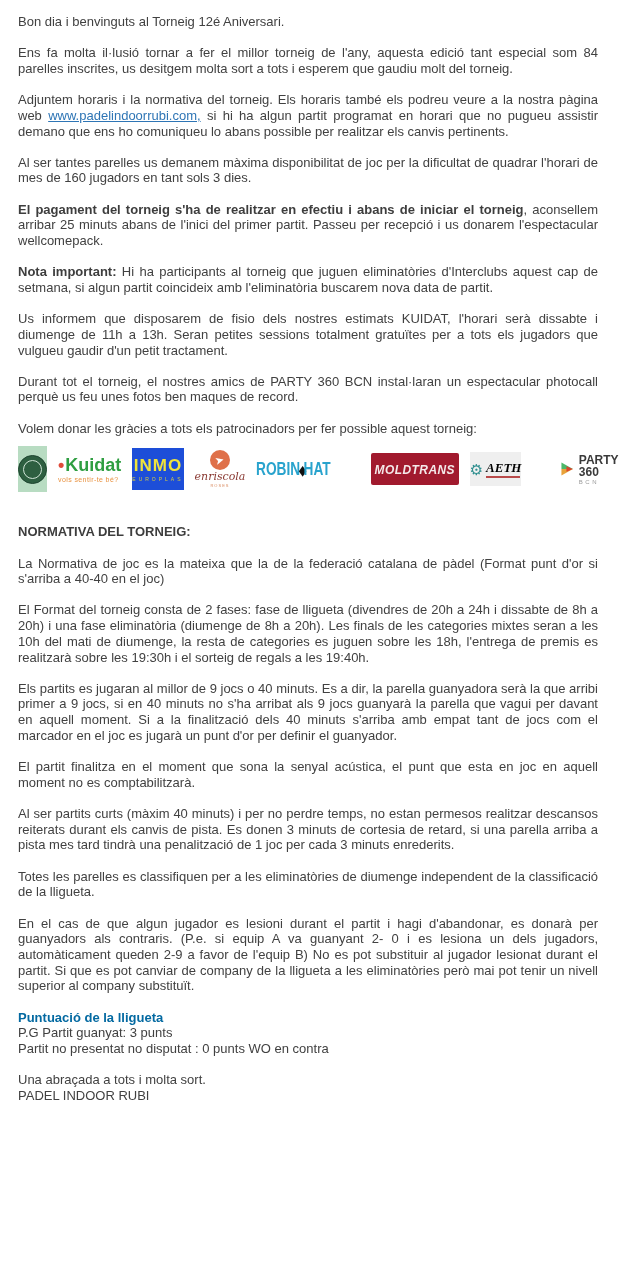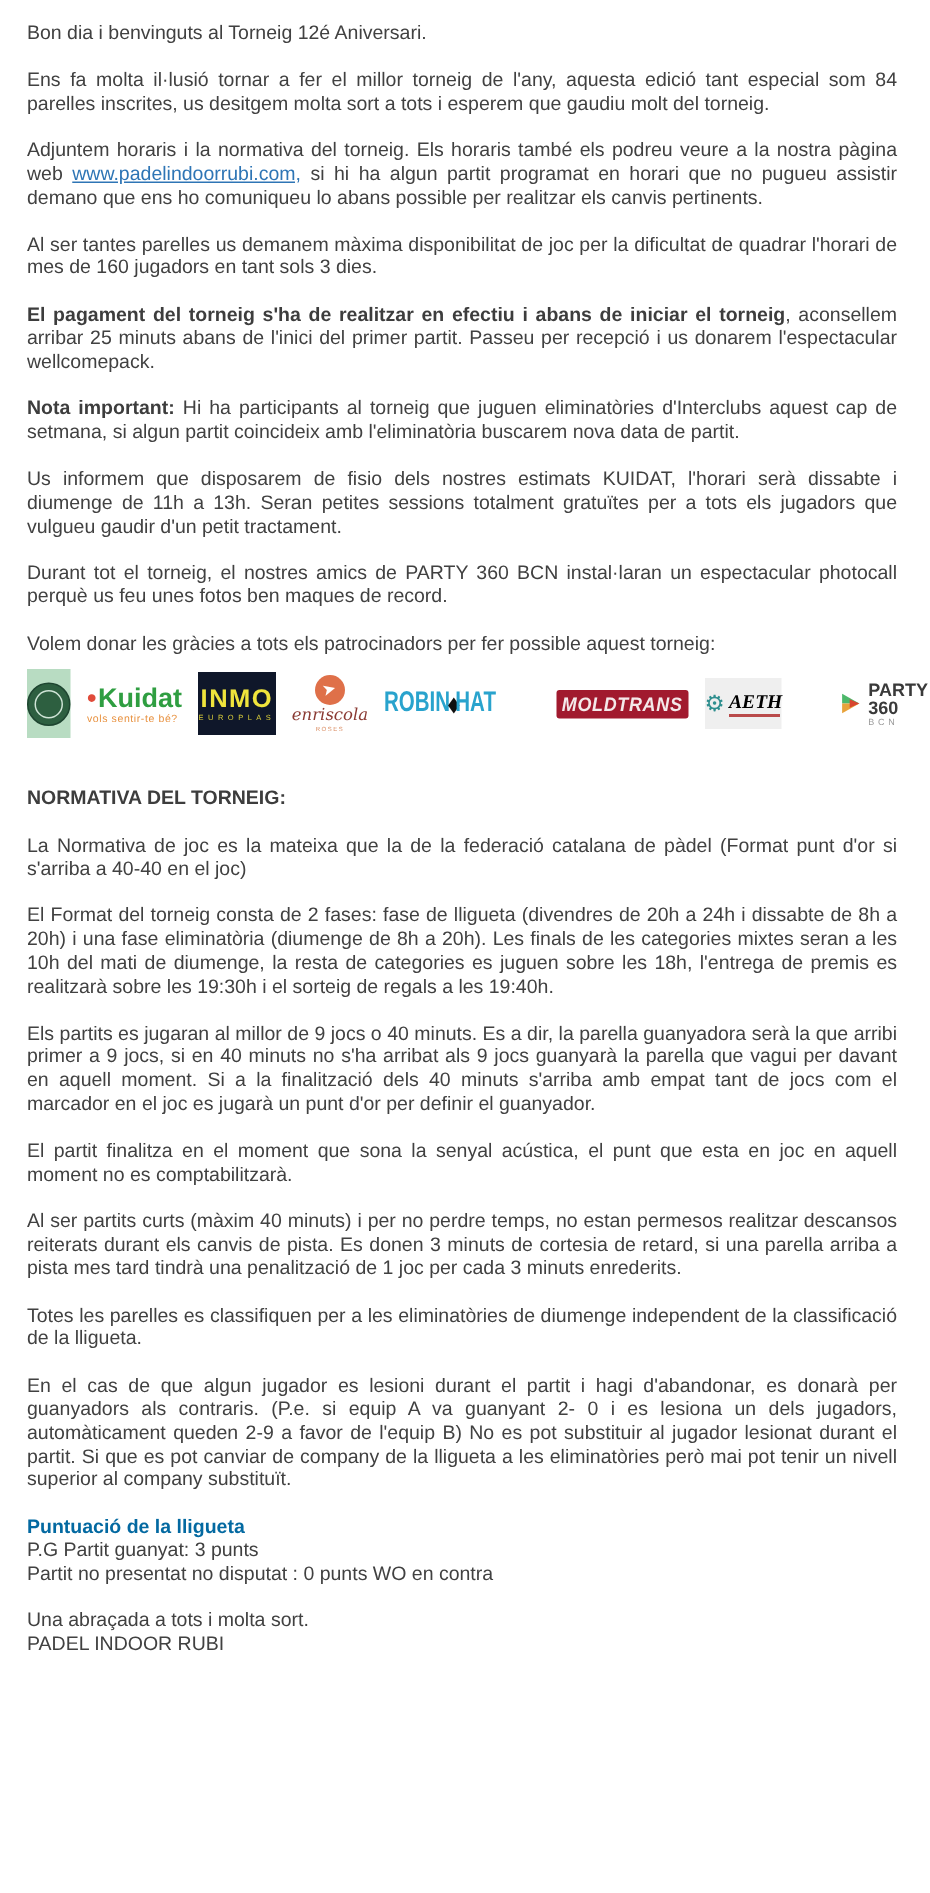--- a/index.html
+++ b/index.html
@@ -37,34 +37,34 @@
 
   .club-box{width:42px;height:46px;background:#b8dcc2;display:flex;align-items:center;justify-content:center;}
   .club-emblem{width:27px;height:27px;border-radius:50%;background:#2d5f40;border:1px solid #1e4530;display:flex;align-items:center;justify-content:center;}
   .club-emblem-inner{width:17px;height:17px;border-radius:50%;border:1px solid #cfe4d6;display:block;}
 
   .kuidat{align-items:flex-start;}
   .kuidat-main{font-size:18px;font-weight:bold;color:#2f9e41;letter-spacing:0px;line-height:18px;}
   .kuidat-dot{color:#e04b3a;margin-right:1px;}
   .kuidat-tag{font-size:7px;color:#e8913f;margin-top:2px;letter-spacing:.4px;}
 
-  .inmo-box{width:72px;height:42px;background:#0f172a;display:flex;flex-direction:column;align-items:center;justify-content:center;}
+  .inmo-box{width:72px;height:42px;background:#1d4ed8;display:flex;flex-direction:column;align-items:center;justify-content:center;}
   .inmo-main{color:#f0e43c;font-size:17px;font-weight:bold;letter-spacing:1px;line-height:17px;}
   .inmo-sub{color:#d8cc3a;font-size:5px;letter-spacing:3px;margin-top:2px;}
 
   .enriscola .circ{width:20px;height:20px;border-radius:50%;background:#df7049;display:flex;align-items:center;justify-content:center;margin-bottom:1px;}
   .enriscola .bird{color:#ffffff;font-size:11px;line-height:11px;transform:rotate(-15deg);}
   .enriscola .script{font-family:"DejaVu Serif","Liberation Serif",serif;font-style:italic;font-size:11px;color:#8a3a33;line-height:11px;}
   .enriscola .sub{font-size:4px;color:#d98a5f;letter-spacing:1px;margin-top:1px;}
 
   .robinhat{flex-direction:row;align-items:center;}
   .robin-txt{color:#29a3cd;font-weight:bold;font-size:19px;transform:scaleX(.72);transform-origin:left center;letter-spacing:0;line-height:19px;white-space:nowrap;}
   .robin-sep{color:#101010;font-size:14px;margin:0 -4px 4px -2px;}
 
-  .mold-box{width:104px;height:19px;background:#a11a2e;border-radius:2px;display:flex;align-items:flex-start;justify-content:center;}
+  .mold-box{width:104px;height:32px;background:#a11a2e;border-radius:2px;display:flex;align-items:flex-start;justify-content:center;}
   .mold-txt{color:#f4e9ea;font-style:italic;font-weight:bold;font-size:13px;letter-spacing:.5px;transform:scaleX(.92);}
 
   .aeth-box{width:64px;height:34px;background:#efefef;display:flex;flex-direction:row;align-items:center;justify-content:center;gap:3px;}
   .aeth-gear{color:#2f8f8f;font-size:15px;line-height:15px;}
   .aeth-wrap{display:flex;flex-direction:column;align-items:flex-start;}
   .aeth-txt{color:#000000;font-style:italic;font-weight:bold;font-size:13px;line-height:13px;font-family:"Liberation Serif","DejaVu Serif",serif;}
   .aeth-line{width:34px;height:2px;background:#b94a4a;margin-top:2px;}
 
   .party{flex-direction:row;gap:4px;align-items:center;padding-left:28px;}
   .party-text{display:flex;flex-direction:column;align-items:flex-start;}

